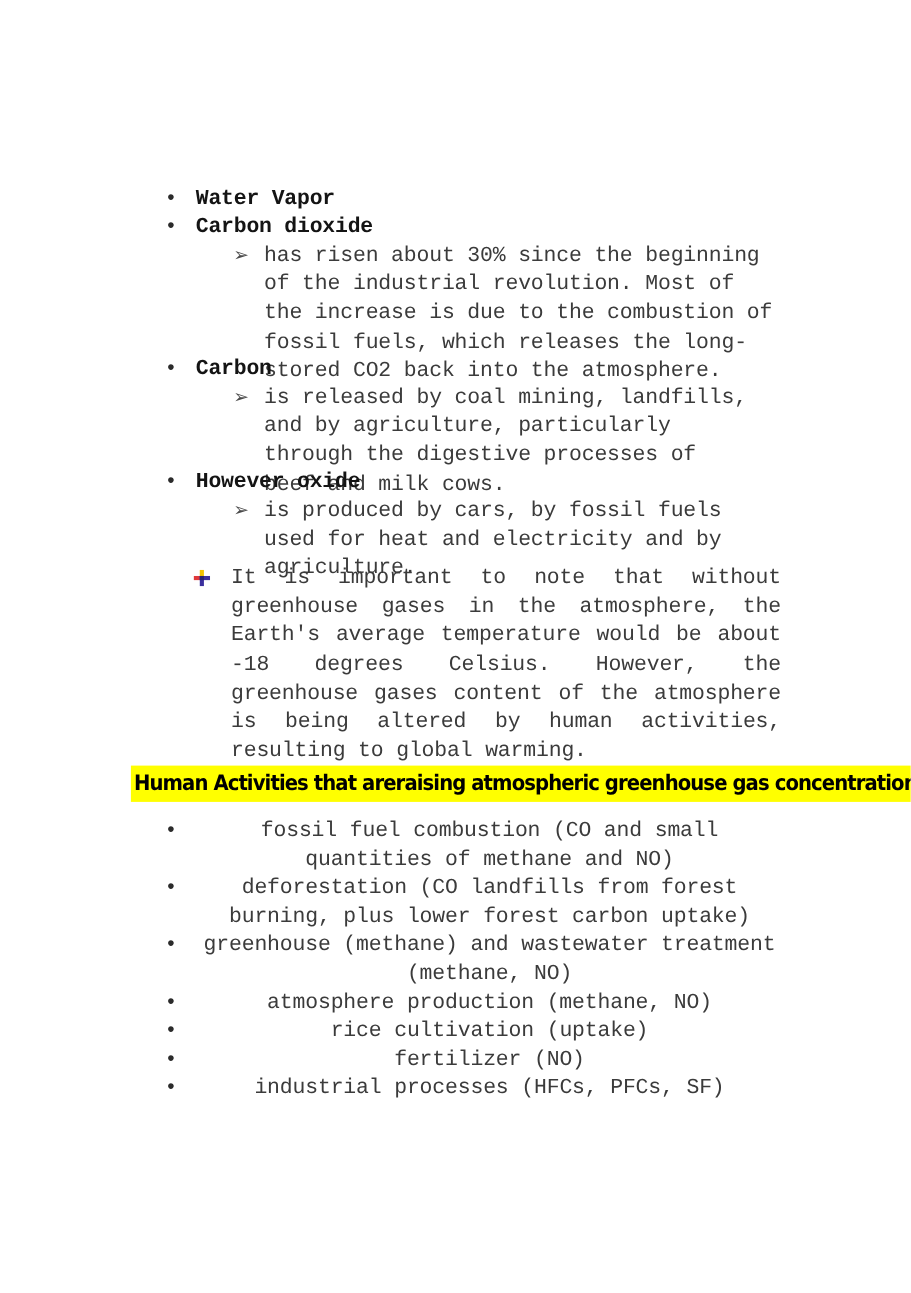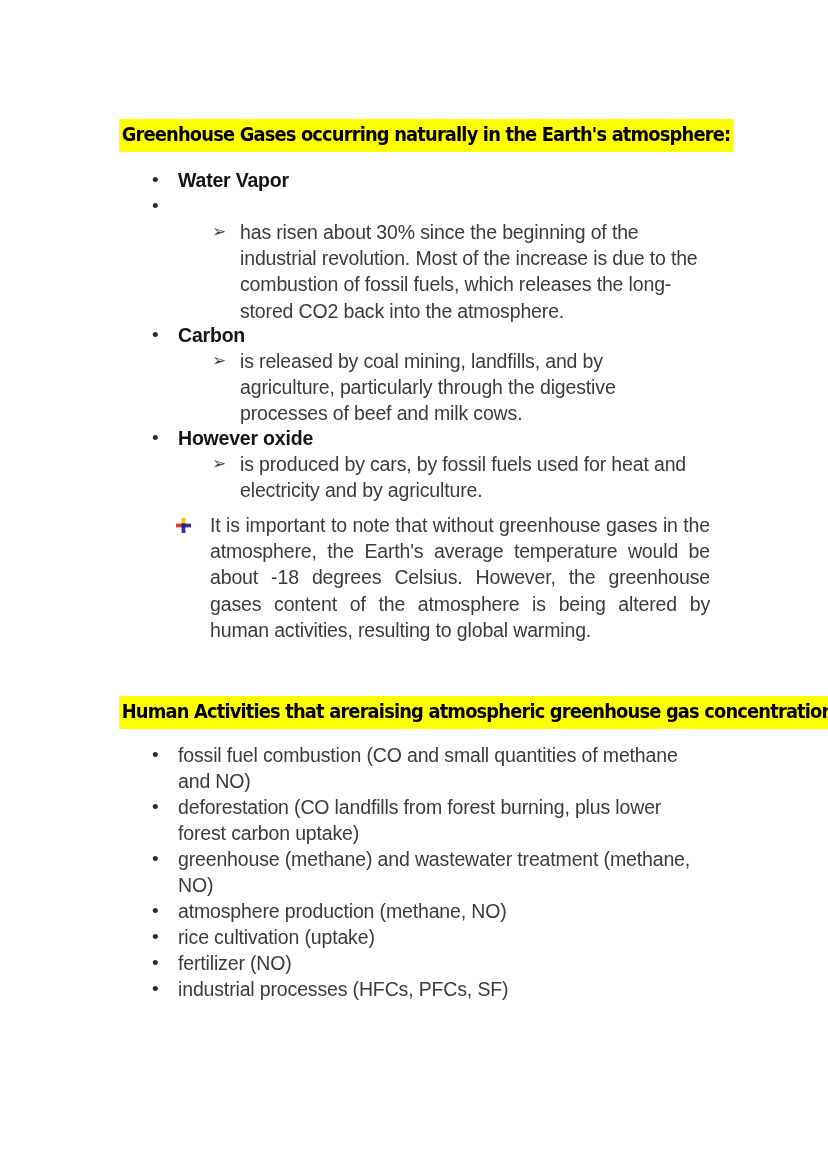--- a/index.html
+++ b/index.html
@@ -38,21 +38,21 @@
     white-space: nowrap;
     padding: 1px 3px 2px 3px;
   }
 
   #heading-1 { top: 119px; }
   #heading-2 { top: 696px; }
 
   
   .body-text {
     color: #3b3b3b;
-    font-family: Liberation Sans, sans-serif;
+    font-family: Liberation Mono, monospace;
     font-size: 19.5px;
     line-height: 26.2px;
     letter-spacing: -0.15px;
   }
 
   
   .l1-item {
     position: absolute;
     display: flex;
     align-items: flex-start;
@@ -138,38 +138,37 @@
     top: 0;
     width: 26px;
     color: #2b2b2b;
     font-size: 19px;
     line-height: 26.2px;
   }
 
   .fa-text {
     display: block;
     padding-left: 26px;
+    text-align: center;
   }
 </style>
 </head>
 <body>
 
 <div class="page">
 
-  <div class="heading-row" id="heading-1">
-    <span class="heading-text">Greenhouse Gases occurring naturally in the Earth's atmosphere:</span>
-  </div>
 
   <div class="l1-item" style="left:152px; top:167px; width:420px;">
     <span class="l1-bullet">•</span>
     <span class="body-text l1-label bold">Water Vapor</span>
   </div>
 
   <div class="l1-item" style="left:152px; top:193px; width:420px;">
     <span class="l1-bullet">•</span>
+    <span class="body-text l1-label bold">Carbon dioxide</span>
   </div>
   <div class="l2-item" style="top:219px;">
     <span class="l2-bullet">➢</span>
     <span class="body-text l2-text">has risen about 30% since the beginning of the industrial revolution. Most of the increase is due to the combustion of fossil fuels, which releases the long-stored CO2 back into the atmosphere.</span>
   </div>
 
   <div class="l1-item" style="left:152px; top:322px; width:420px;">
     <span class="l1-bullet">•</span>
     <span class="body-text l1-label bold">Carbon</span>
   </div>

